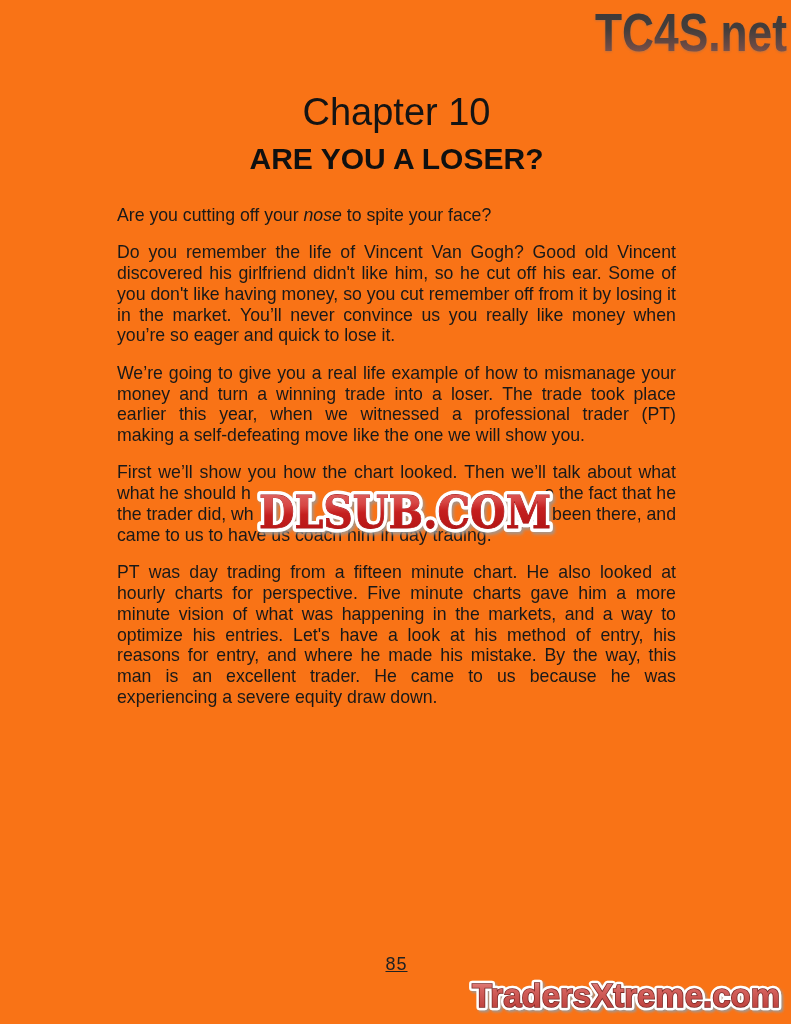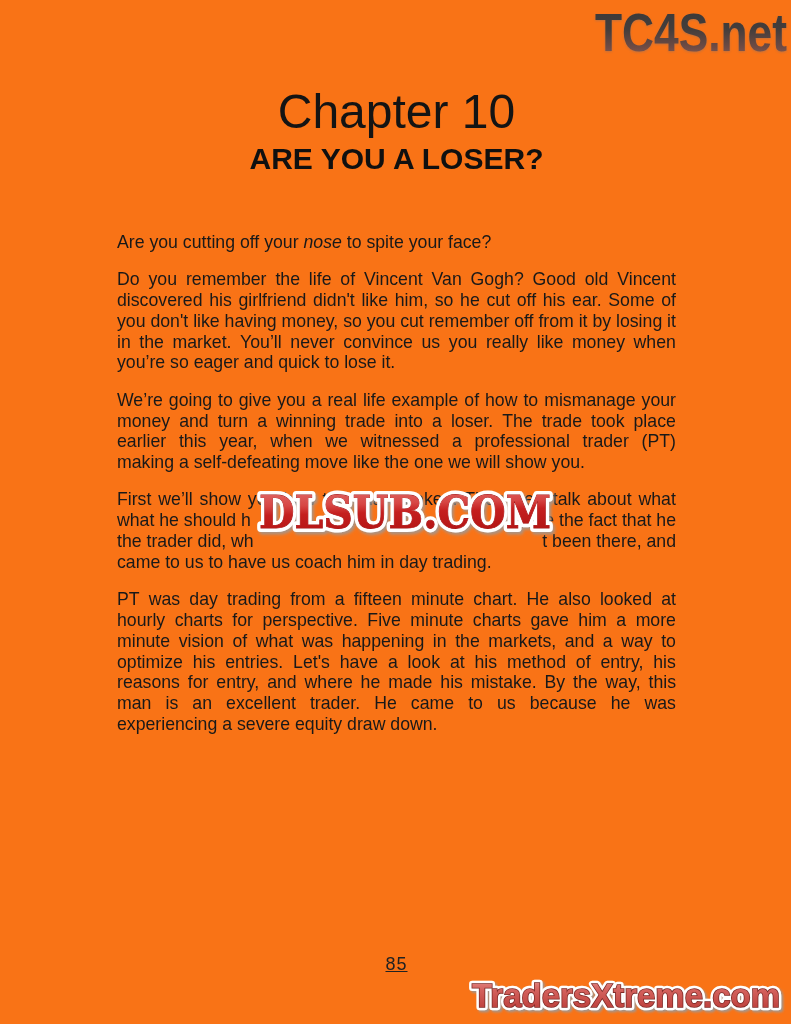--- a/index.html
+++ b/index.html
@@ -6,33 +6,33 @@
   body{
     width:791px;height:1024px;position:relative;overflow:hidden;
     background:#ffffff;color:#1b1b1b;
     font-family:"Liberation Sans", sans-serif;
   }
   .page{position:absolute;inset:0;background:#f97316;}
 
   
   .chapter-title{
     position:absolute;left:117px;top:90px;width:559px;
-    text-align:center;font-size:48px;line-height:44px;color:#141414;
+    text-align:center;font-size:38px;line-height:44px;color:#141414;
     font-weight:400;
   }
   .section-title{
     position:absolute;left:117px;top:145px;width:559px;
     text-align:center;font-size:30px;line-height:28px;color:#101010;
     font-weight:700;
   }
 
   
   .bodytext{
     position:absolute;left:117px;top:205px;width:559px;
-    font-size:17.7px;line-height:20.8px;color:#191919;margin-top:27px;
+    font-size:17.7px;line-height:20.8px;color:#191919;
   }
   .para{margin:0 0 16.5px 0;}
   .line{height:20.8px;overflow:visible;}
   .line.just, .line.split{display:flex;justify-content:space-between;}
   .line.just span{display:inline-block;}
   .line.plain{white-space:pre-wrap;}
 
   
   .pagenum{
     position:absolute;left:117px;top:954px;width:559px;

